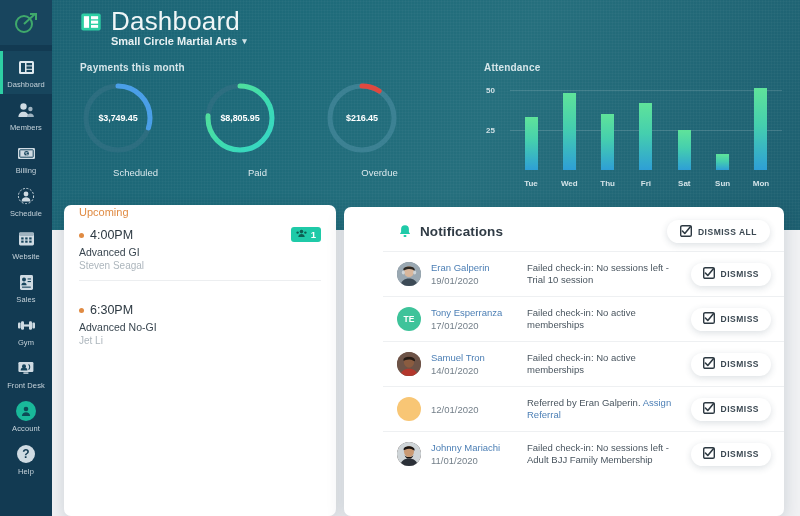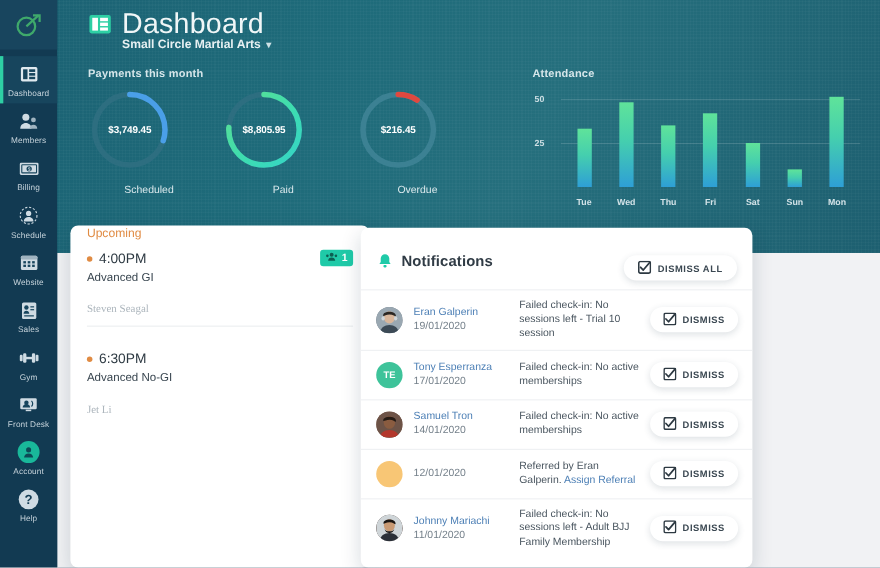--- a/index.html
+++ b/index.html
@@ -140,21 +140,21 @@
   }
   .x-lab { width:30px; text-align:center; font-size:8px; color:#d3e3e8; font-weight:bold; }
 
   
   .card {
     position:absolute; background:#fff; border-radius:7px;
     box-shadow: 0 6px 18px rgba(10,40,60,.16);
     z-index:20; overflow:hidden;
   }
   #schedule-card { left:64px; top:205px; width:272px; height:311px; }
-  #notif-card   { left:328px; top:207px; width:356px; height:309px; }
+  #notif-card   { left:344px; top:207px; width:440px; height:309px;padding-left:39px; }
 
   .card-head {
     display:flex; align-items:center; padding:13px 14px 8px 15px;
   }
   .card-title {
     font-size:13.5px; font-weight:bold; color:#303b45; letter-spacing:.1px;
   }
   .head-ico { margin-right:8px; display:flex; }
 
   .btn-checkin {
@@ -171,36 +171,36 @@
 
   .sched-list { padding: 0 15px; }
   .sched-item { padding: 4px 0 9px; position:relative; }
   .sched-item + .sched-item { border-top:1px solid #eceef0; padding-top:22px; }
   .sched-time {
     display:flex; align-items:center; gap:6px;
     font-size:12.5px; color:#2d3942; font-weight:400;
   }
   .dot { width:5px; height:5px; border-radius:50%; background:#e08b43; }
   .sched-class { font-size:10.5px; color:#394650; margin-top:4px; }
-  .sched-coach { font-size:10px; color:#adb6bd; margin-top:18px;font-family:Liberation Serif, serif; }
+  .sched-coach { font-size:10px; color:#adb6bd; margin-top:2px; }
   .cnt-badge {
     position:absolute; right:0; top:3px;
     background:#1fcaa8; color:#fff; border-radius:3px;
     height:15px; padding:0 5px;
     display:flex; align-items:center; gap:4px;
     font-size:9.5px; font-weight:bold;
   }
 
   
   .btn-dismiss-all {
     margin-left:auto; background:#fff; border:none; border-radius:14px;
     height:23px; padding:0 13px;
     display:flex; align-items:center; gap:6px;
     font-size:8.5px; font-weight:bold; color:#3b4852; letter-spacing:.5px;
-    box-shadow: 0 2px 7px rgba(40,60,80,.16); cursor:pointer;margin-top:12px;
+    box-shadow: 0 2px 7px rgba(40,60,80,.16); cursor:pointer;
   }
   .notif-list { }
   .notif-row {
     display:flex; align-items:center;
     padding: 8px 13px 8px 14px;
     border-top:1px solid #eef0f2;
     min-height:45px;
   }
   .avatar {
     width:24px; height:24px; border-radius:50%; flex:0 0 24px;

